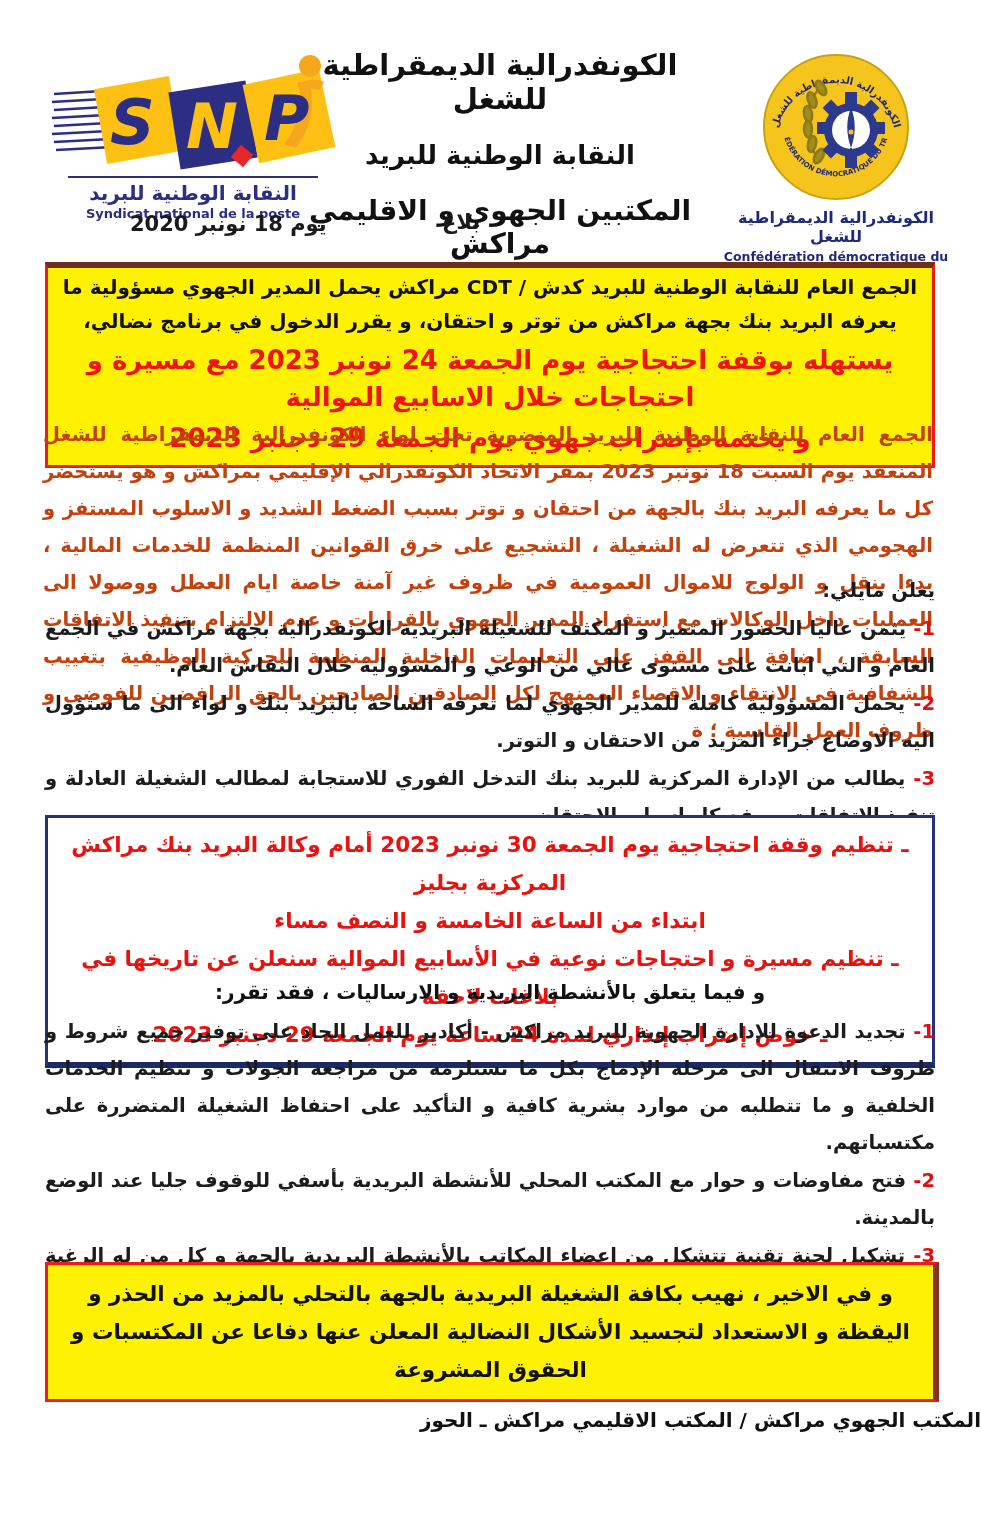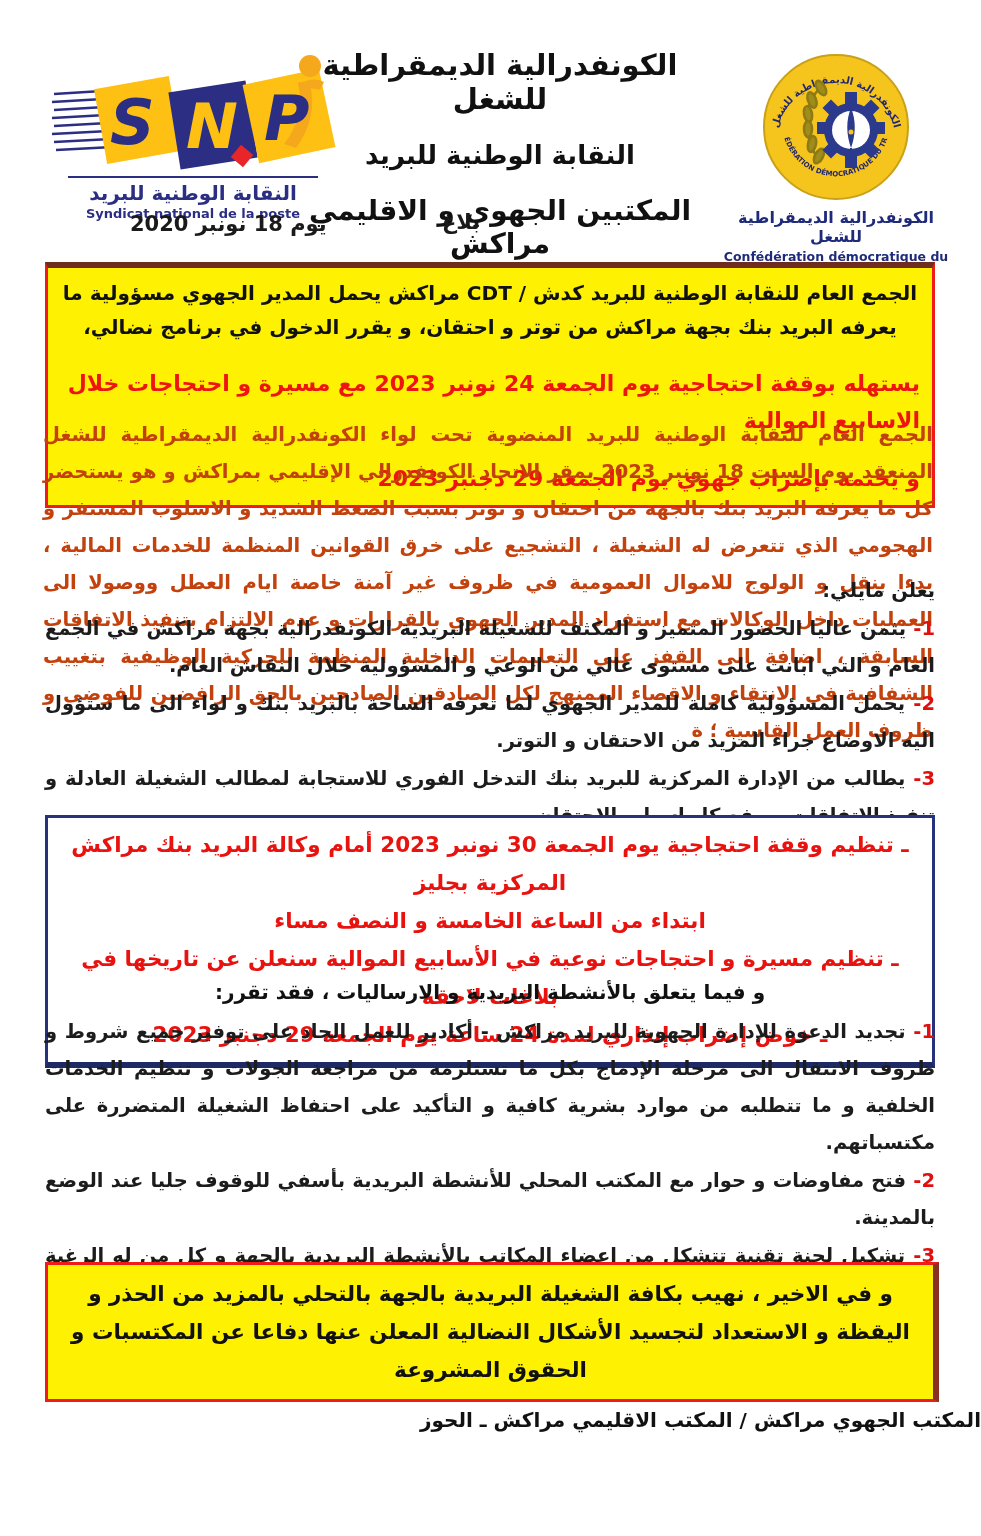--- a/index.html
+++ b/index.html
@@ -22,23 +22,23 @@
   .snp-ar{font-size:20px;font-weight:bold;color:#2b2e83;direction:rtl;
           border-top:2px solid #2b2e83;width:250px;margin:2px auto 0;padding-top:3px;}
   .snp-fr{font-size:13px;font-weight:bold;color:#2b2e83;margin-top:1px;}
   
   .cdt-logo{right:30px;top:52px;width:230px;text-align:center;}
   .cdt-ar{font-size:16px;font-weight:bold;color:#1f2a7a;direction:rtl;margin-top:6px;}
   .cdt-fr{font-size:12.5px;font-weight:bold;color:#1f2a7a;margin-top:3px;}
   
   .intro-box{left:45px;top:262px;width:890px;box-sizing:border-box;
     background:#fef102;border:3px solid #ee1b17;border-top:6px solid #6e2d1f;
-    padding:8px 12px 8px;text-align:center;direction:rtl;}
+    padding:2px 12px 8px;text-align:center;direction:rtl;}
   .intro-black{font-size:20px;font-weight:bold;color:#111;line-height:34px;}
-  .intro-red{font-size:22px;font-weight:bold;color:#ee1511;line-height:37px;margin-top:21px;text-align:right;}
+  .intro-red{font-size:26px;font-weight:bold;color:#ee1511;line-height:37px;margin-top:4px;}
   
   .body-par{left:43px;top:416px;width:890px;direction:rtl;text-align:justify;
     font-size:19.5px;font-weight:bold;color:#c2410c;line-height:37px;}
   .declare{left:45px;top:572px;width:890px;direction:rtl;text-align:right;
     font-size:19.5px;font-weight:bold;line-height:37px;}
   .list{left:45px;width:890px;direction:rtl;text-align:justify;}
   .list1{top:610px;}
   .list-item{font-size:19.5px;font-weight:bold;color:#1c1c1c;line-height:37px;margin-bottom:1px;}
   .num{color:#e01010;font-weight:bold;}
   

